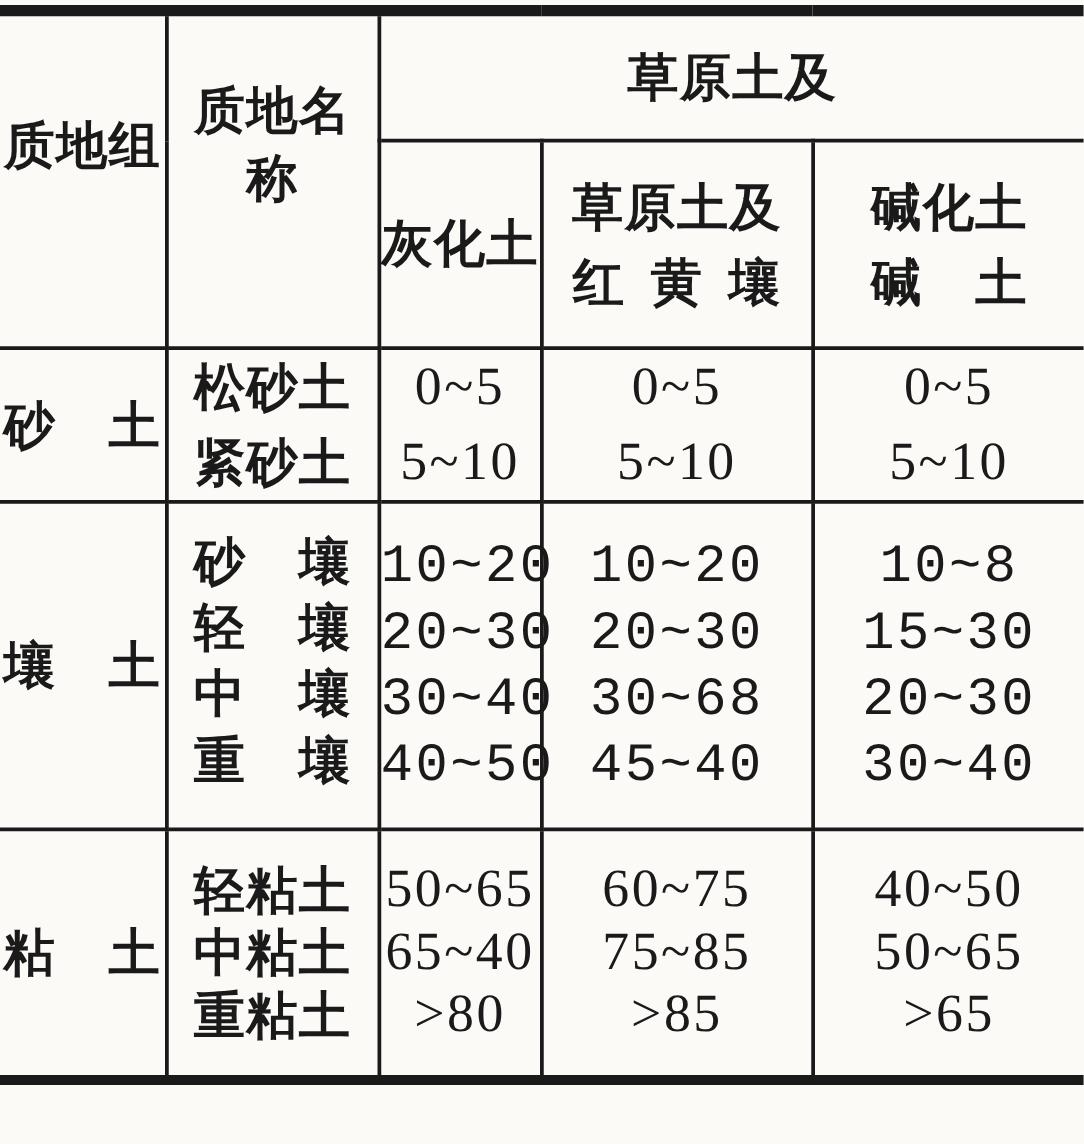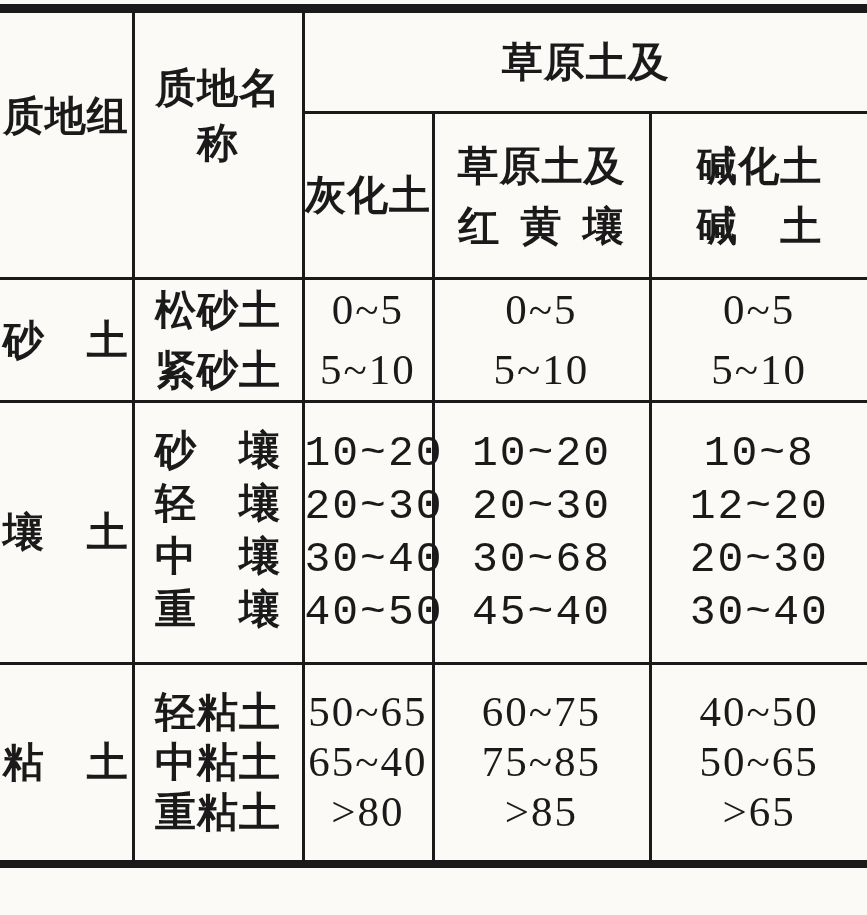--- a/index.html
+++ b/index.html
@@ -123,21 +123,21 @@
           <span class="ln">40~50</span>
         </td>
         <td class="br bb num">
           <span class="ln">10~20</span>
           <span class="ln">20~30</span>
           <span class="ln">30~68</span>
           <span class="ln">45~40</span>
         </td>
         <td class="bb num">
           <span class="ln">10~8</span>
-          <span class="ln">12~20</span>
+          <span class="ln">15~30</span>
           <span class="ln">20~30</span>
           <span class="ln">30~40</span>
         </td>
       </tr>
 
       <tr class="s3">
         <td class="br cjk">粘　土</td>
         <td class="br cjk">
           <span class="ln">轻粘土</span>
           <span class="ln">中粘土</span>

